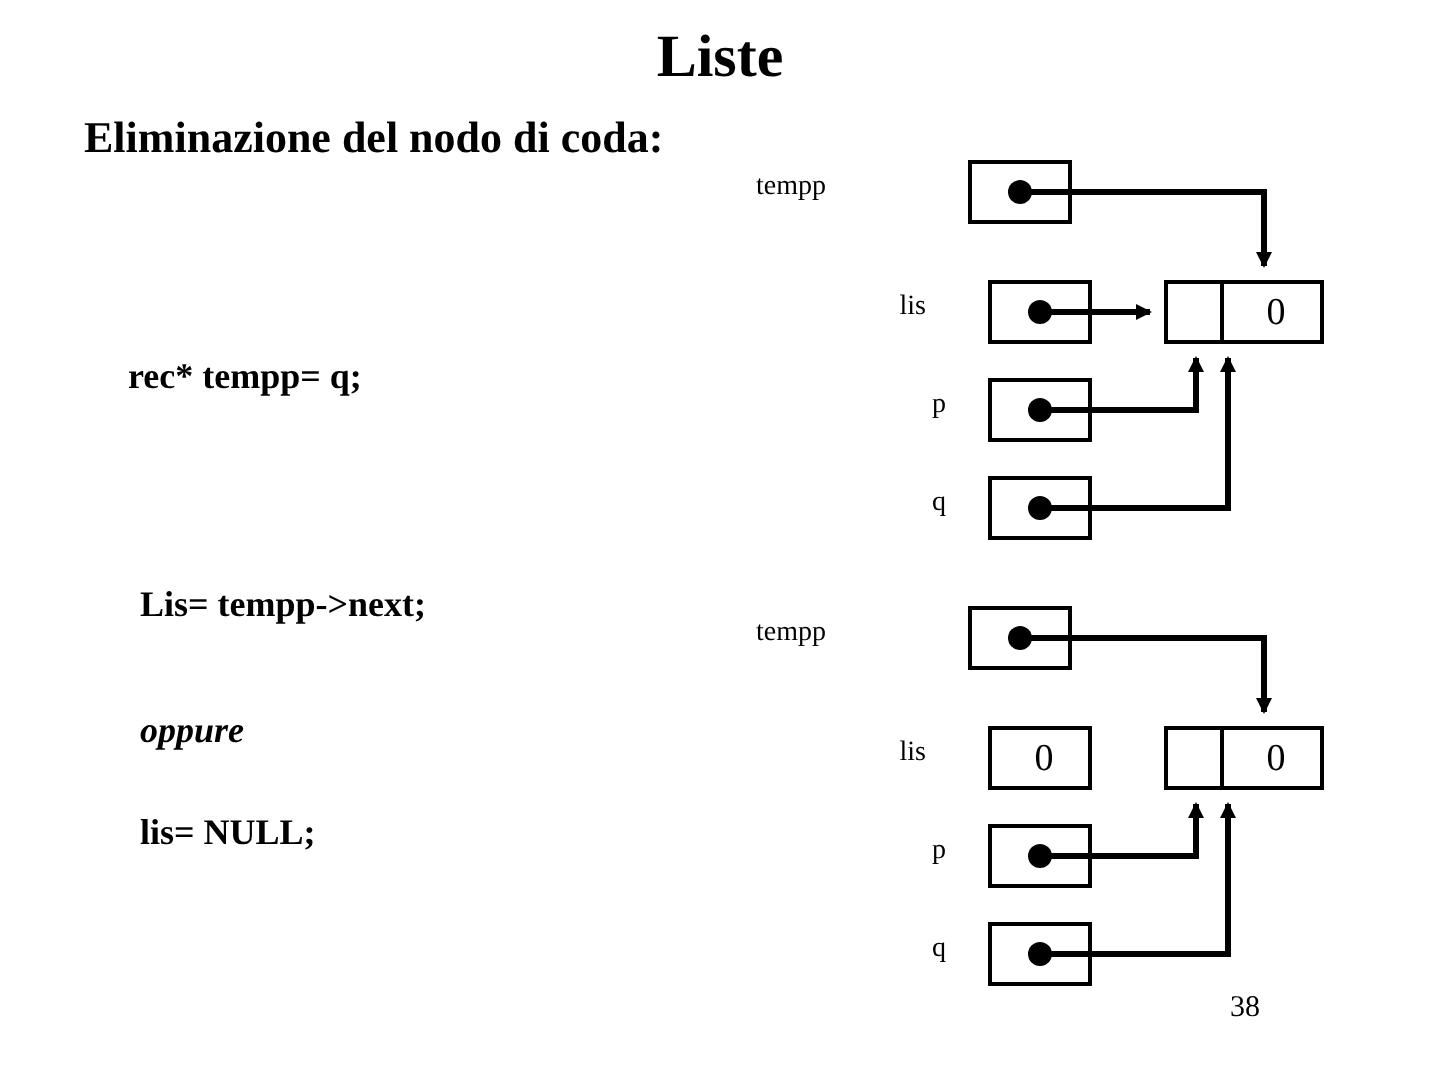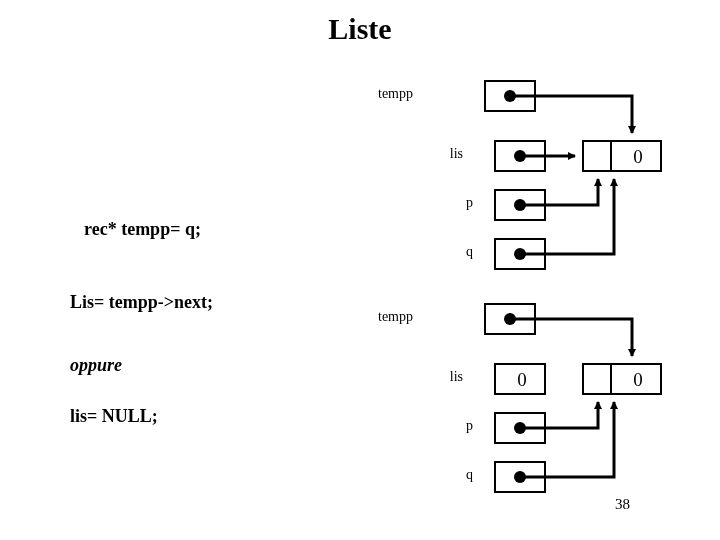--- a/index.html
+++ b/index.html
@@ -84,22 +84,23 @@
     height: 540px;
     pointer-events: none;
   }
 </style>
 </head>
 <body>
 
 <div id="stage">
 
   <div class="abs title">Liste</div>
+  <div class="abs subtitle">Eliminazione del nodo di coda:</div>
 
-  <div class="abs code-line" style="left:84px; top:178px;margin-top:41px;">rec* tempp= q;</div>
+  <div class="abs code-line" style="left:64px; top:178px;">rec* tempp= q;</div>
   <div class="abs code-line" style="left:70px; top:292px;">Lis= tempp-&gt;next;</div>
   <div class="abs code-italic" style="left:70px; top:355px;">oppure</div>
   <div class="abs code-line" style="left:70px; top:406px;">lis= NULL;</div>
 
   <div class="varlabel" style="left:350px; top:86px; width:63px;">tempp</div>
   <div class="cell" style="left:484px; top:80px; width:52px; height:32px;">
     <span class="dot" style="left:18px; top:8px;"></span>
   </div>
 
   <div class="varlabel" style="left:400px; top:146px; width:63px;">lis</div>

